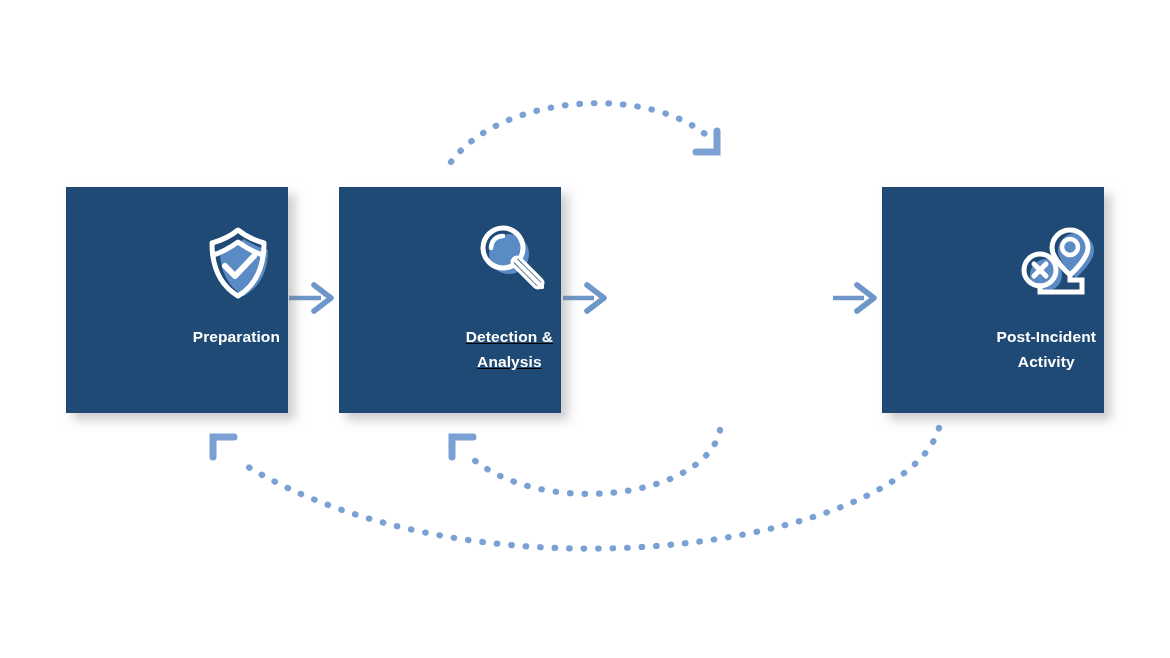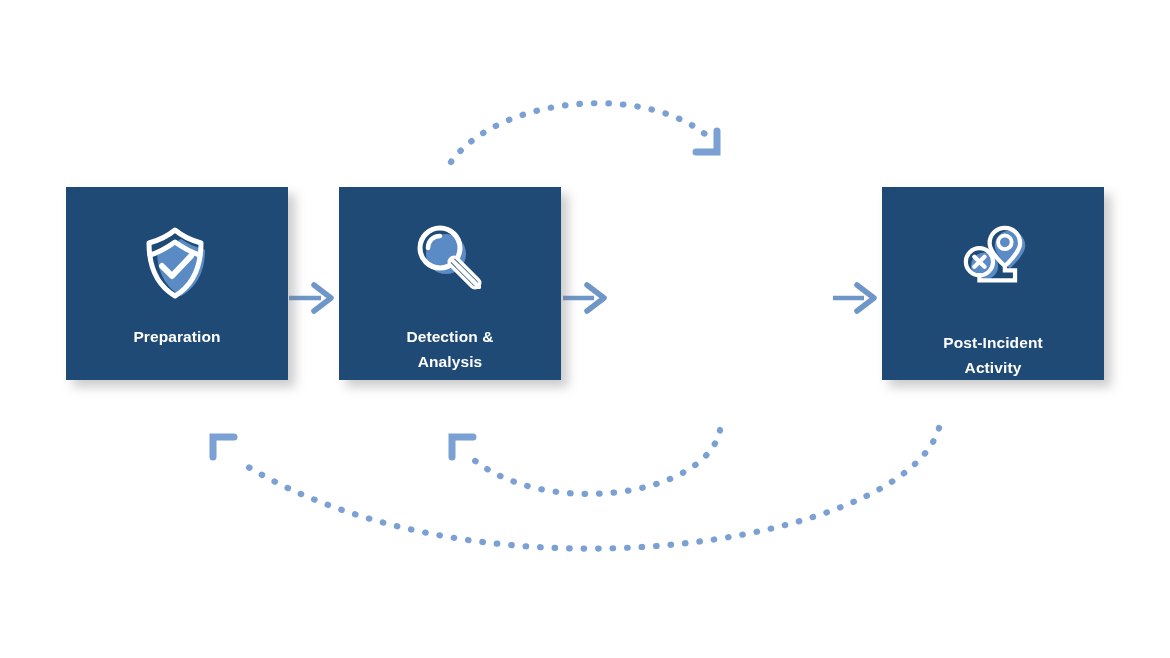--- a/index.html
+++ b/index.html
@@ -21,33 +21,33 @@
   #flow-svg {
     position: absolute;
     left: 0;
     top: 0;
     width: 1170px;
     height: 658px;
   }
   .phase-card {
     position: absolute;
     width: 222px;
-    height: 193px;
+    height: 226px;
     background: #1f4a75;
     box-shadow: 7px 7px 10px rgba(120,120,120,0.38);
     box-sizing: border-box;
     display: flex;
     flex-direction: column;
-    align-items: center;
+    align-items: flex-end;
     justify-content: flex-start;
   }
   .card-1 { left: 66px;  top: 187px; }
-  .card-2 { left: 339px; top: 187px; }
+  .card-2 { left: 339px; top: 187px; text-decoration: underline; }
   .card-3 { left: 609px; top: 187px; }
-  .card-4 { left: 882px; top: 187px; gap: 20px; }
+  .card-4 { left: 882px; top: 187px; }
 
   .card-icon {
     margin-top: 29px;
     width: 96px;
     height: 92px;
     display: block;
   }
   .card-label {
     margin-top: 16px;
     color: #ffffff;

